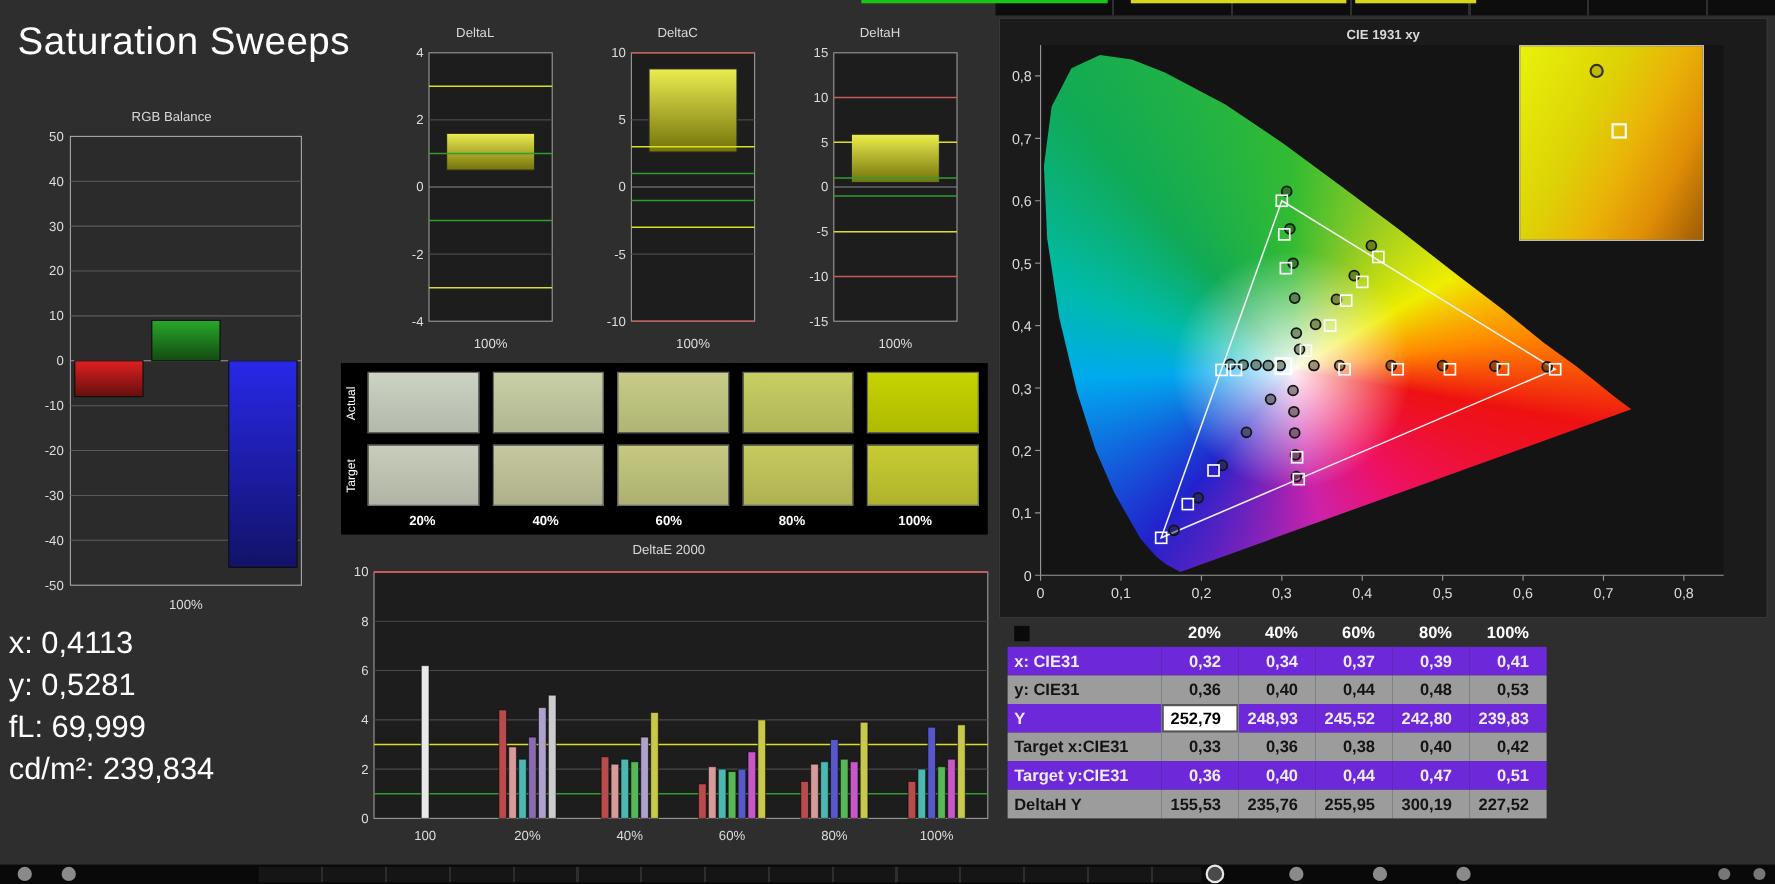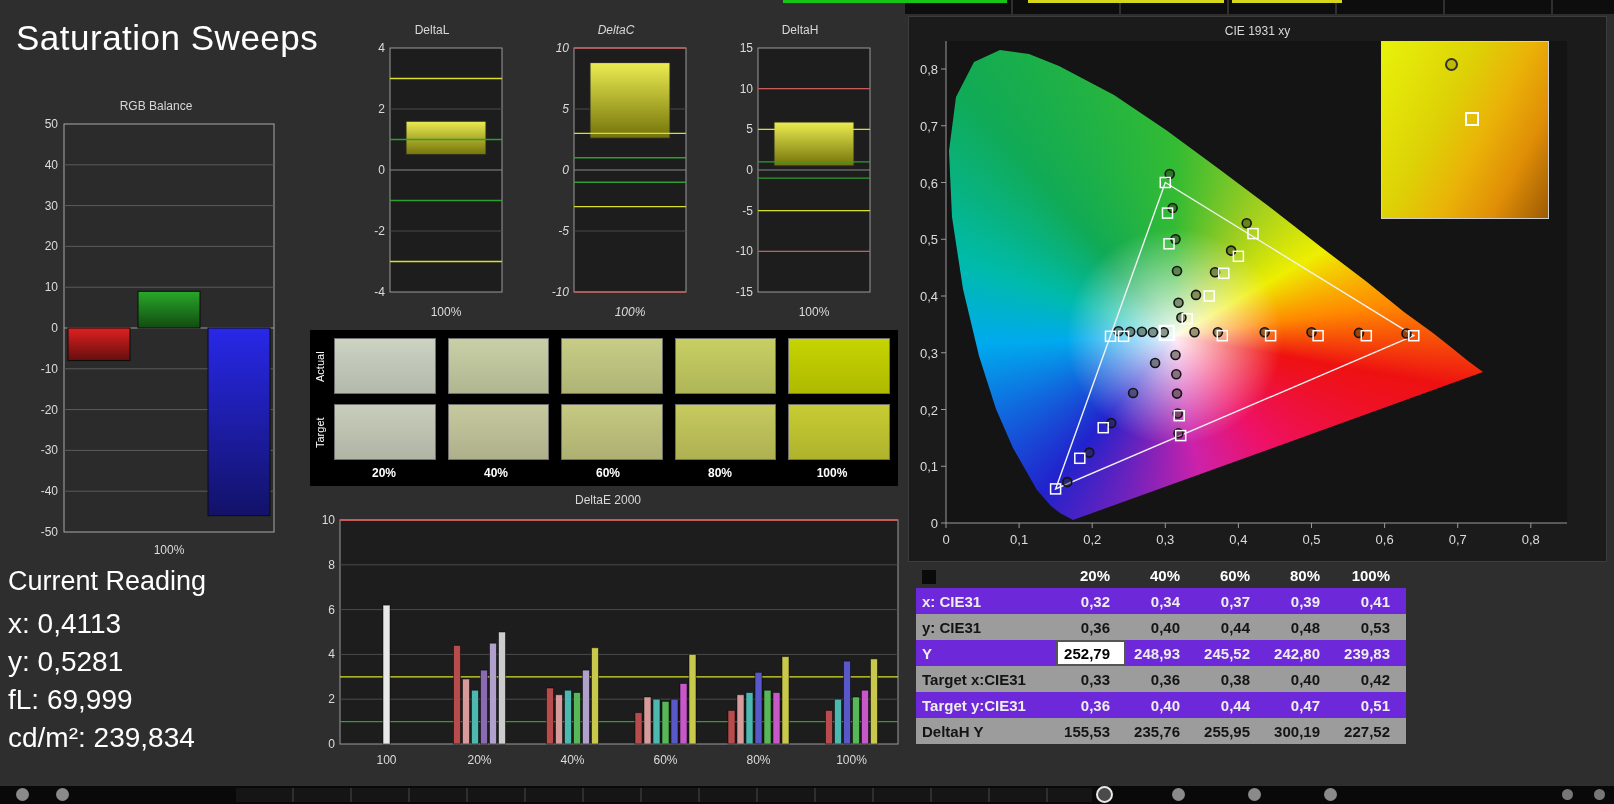--- a/index.html
+++ b/index.html
@@ -19,40 +19,40 @@
   .page-title{position:absolute;left:16px;top:18px;font-size:35px;color:#ffffff;letter-spacing:.5px;}
 
   .panel{position:absolute;}
   .chart-title{text-align:center;font-size:12px;color:#d8d8d8;height:16px;line-height:16px;}
   svg{display:block;}
   .tick{fill:#dcdcdc;font-size:12px;font-family:"Liberation Sans",sans-serif;}
   .tick.big{font-size:13px;}
 
   .pos-rgb{left:28px;top:98px;width:256px;}
   .pos-dl{left:356px;top:22px;width:152px;}
-  .pos-dc{left:540px;top:22px;width:152px;font-style:italic;}
+  .pos-dc{left:540px;top:22px;width:152px;}
   .pos-dh{left:724px;top:22px;width:152px;}
 
   
   .pos-swatch{left:310px;top:330px;width:588px;height:156px;background:#000;}
   .swrow-label{position:absolute;left:4px;color:#fff;font-size:11px;
     writing-mode:vertical-rl;transform:rotate(180deg);height:54px;text-align:center;}
   .lbl-actual{top:10px;}
   .lbl-target{top:76px;}
   #swatch-grid{position:absolute;left:24px;top:8px;width:556px;}
   .swrow{display:flex;gap:12px;margin-bottom:10px;}
   .swatch{width:100px;height:54px;border:1px solid #6f6f6f;}
   .swrow.labels{margin-top:-4px;}
   .swlabel{width:100px;text-align:center;font-size:12px;font-weight:bold;color:#fff;}
 
   .pos-de{left:310px;top:492px;width:596px;}
 
   
   .pos-cie{left:908px;top:16px;width:699px;height:546px;background:#1b1b1b;border:1px solid #3c3c3c;box-sizing:border-box;}
-  .cie-title{position:absolute;top:6px;left:0;width:100%;}
+  .cie-title{position:absolute;top:6px;left:0;width:100%;font-weight:bold;}
   .cie-plotbg{position:absolute;left:37px;top:24px;width:621px;height:482px;background:#141414;}
   #cie-grad{position:absolute;left:37px;top:24px;width:621px;height:482px;
     background:
       radial-gradient(circle at 36.8% 61.3%, rgba(255,255,255,.95) 0%, rgba(255,255,255,0) 22%),
       conic-gradient(from 0deg at 36.8% 61.3%,
         #33bb33 0deg,#99cc22 30deg,#eeee00 60deg,#ff8800 82deg,#ee1111 100deg,
         #ee1166 140deg,#cc22aa 170deg,#7722bb 195deg,#2222cc 220deg,#1166dd 245deg,
         #00aaee 268deg,#00bbaa 290deg,#11aa55 320deg,#33bb33 360deg);
     clip-path:polygon(127px 479px,114px 472px,105px 465px,91px 449px,67px 407px,50px 368px,
       33px 315px,17px 248px,6px 176px,3px 110px,10px 56px,28px 21px,54px 9px,83px 13px,
@@ -421,21 +421,20 @@
         <rect x="339.0" y="211.6" width="10" height="10" fill="none" stroke="#ffffff" stroke-width="1.5"></rect>
         <rect x="250.8" y="308.9" width="14" height="14" fill="none" stroke="#ffffff" stroke-width="2.2"></rect>
       </svg>
     <div id="cie-inset">
       <div class="inset-circle"></div>
       <div class="inset-square"></div>
     </div>
   </section>
 
   <section class="readout">
-    <div class="readout-h">Current Reading</div>
     <div class="readout-line">x: 0,4113</div>
     <div class="readout-line">y: 0,5281</div>
     <div class="readout-line">fL: 69,999</div>
     <div class="readout-line">cd/m²: 239,834</div>
   </section>
 
   <table id="mtable">
       <tbody>
         <tr>
           <th class="lbl"><span class="corner-sq"></span></th>

